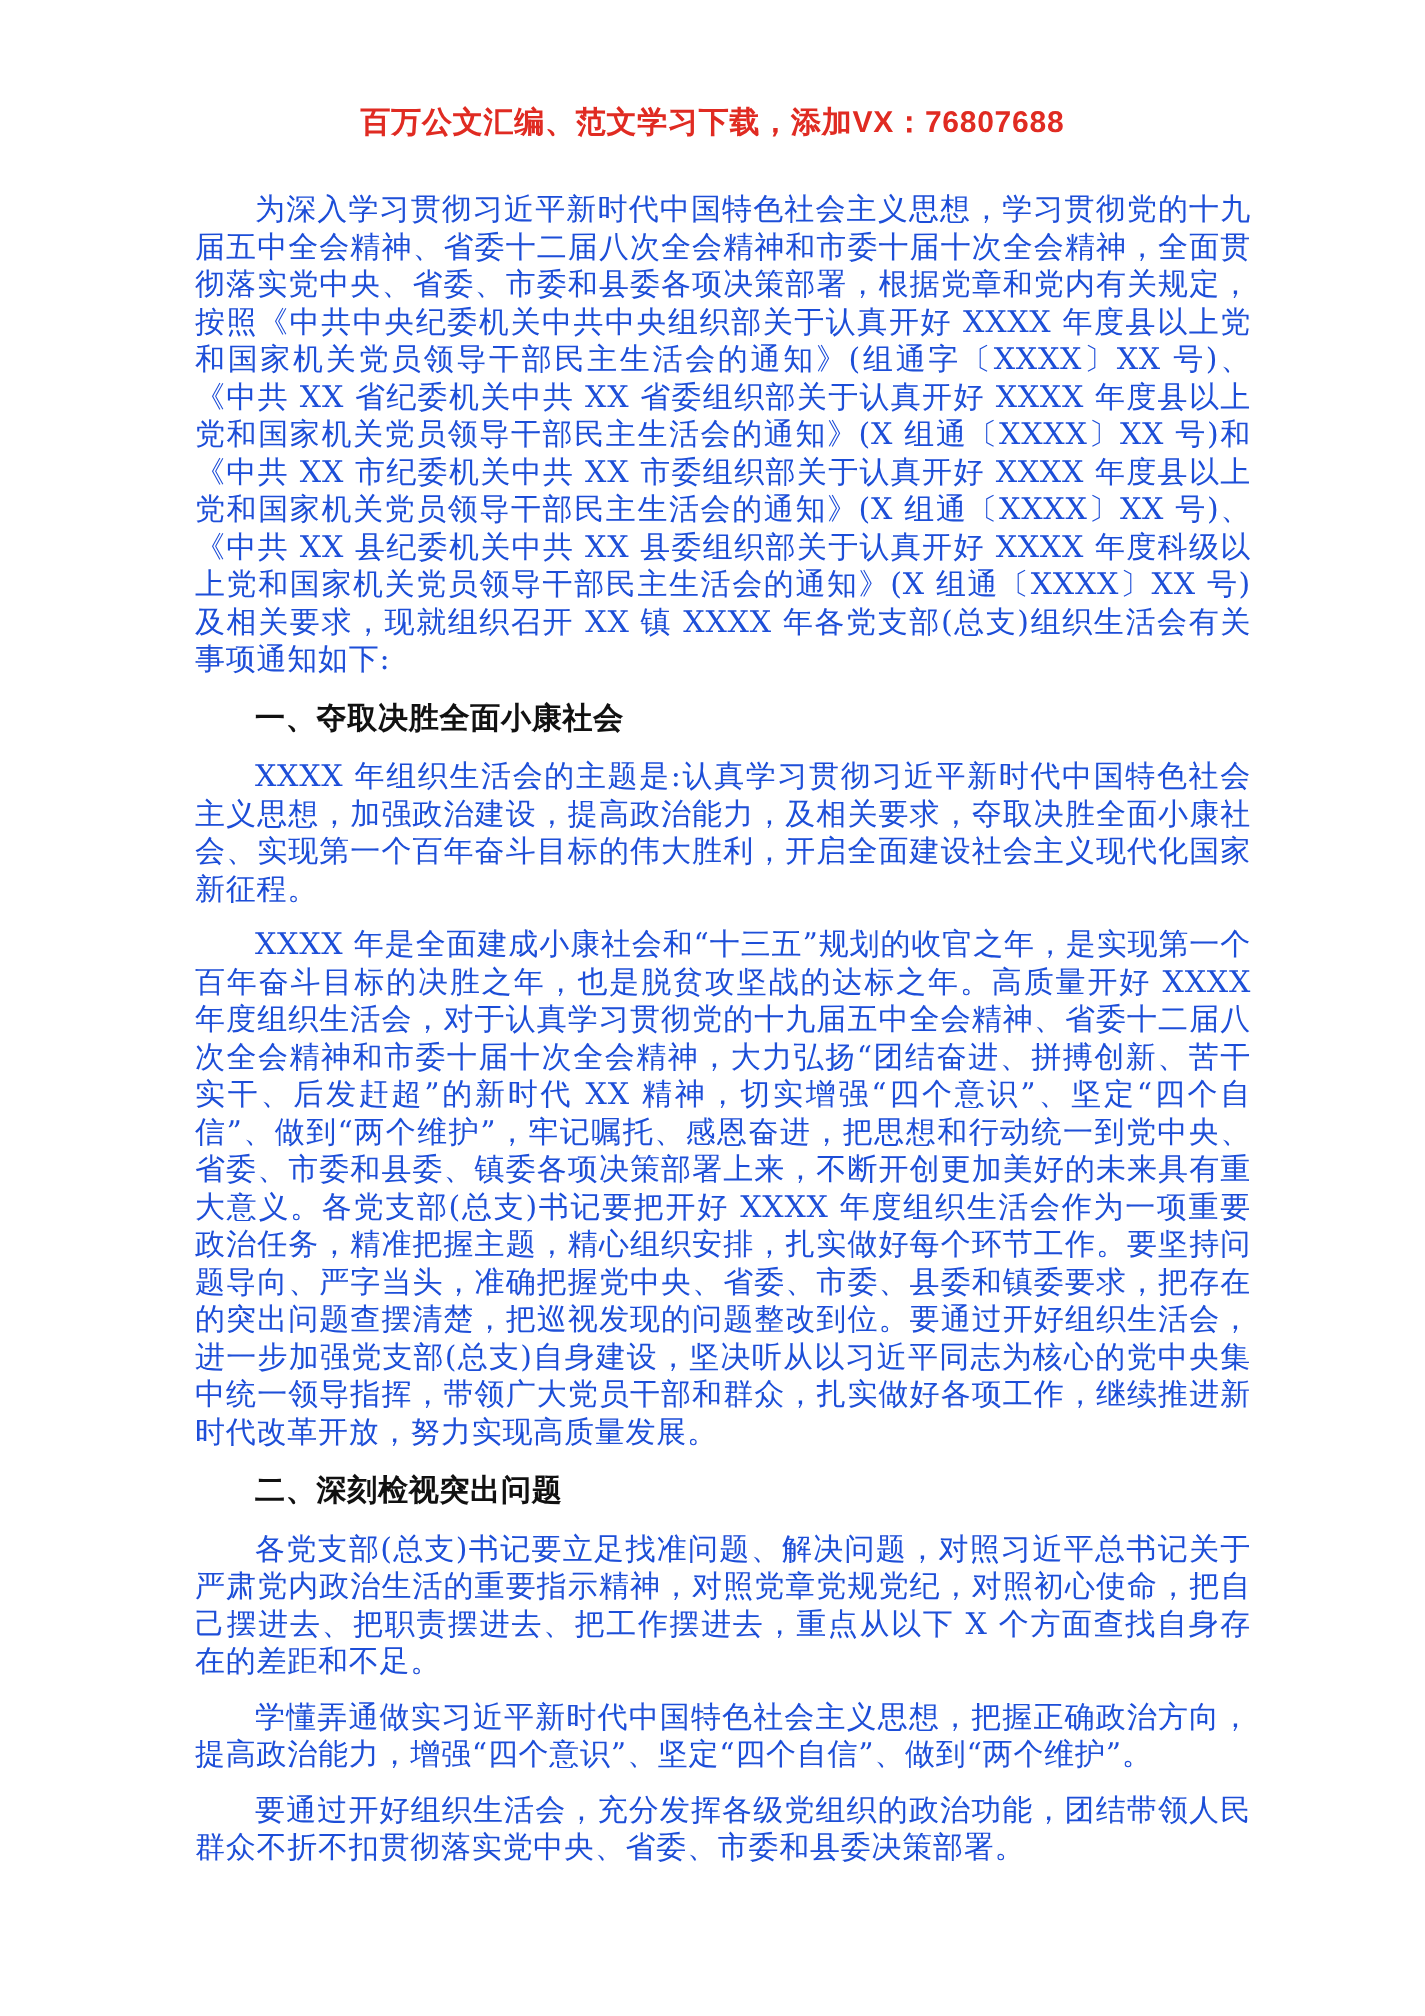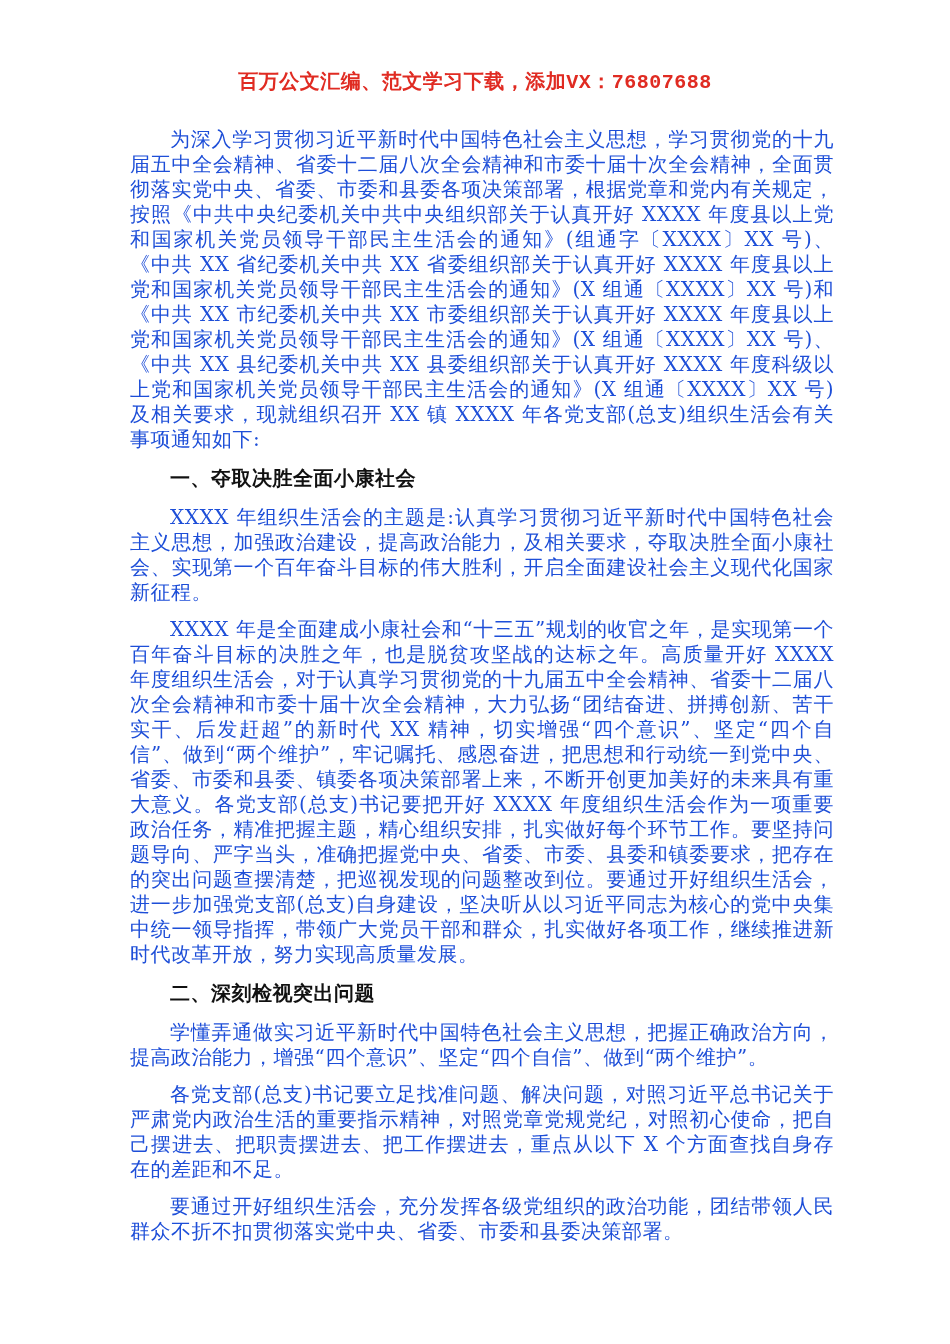--- a/index.html
+++ b/index.html
@@ -16,21 +16,21 @@
   .page {
     width: 950px;
     height: 1344px;
     background: #ffffff;
     position: relative;
   }
   .promo-header {
     margin: 0;
     padding-top: 70px;
     text-align: center;
-    font-family: Liberation Mono, monospace;
+    font-family: Liberation Sans, sans-serif;
     font-weight: bold;
     font-size: 20px;
     line-height: 25px;
     letter-spacing: 0.5px;
   }
   .content {
     margin-top: 32px;
     margin-left: 130px;
     width: 704px;
   }
@@ -67,21 +67,21 @@
     <p class="body-para">为深入学习贯彻习近平新时代中国特色社会主义思想，学习贯彻党的十九届五中全会精神、省委十二届八次全会精神和市委十届十次全会精神，全面贯彻落实党中央、省委、市委和县委各项决策部署，根据党章和党内有关规定，按照《中共中央纪委机关中共中央组织部关于认真开好 XXXX 年度县以上党和国家机关党员领导干部民主生活会的通知》(组通字〔XXXX〕XX 号)、《中共 XX 省纪委机关中共 XX 省委组织部关于认真开好 XXXX 年度县以上党和国家机关党员领导干部民主生活会的通知》(X 组通〔XXXX〕XX 号)和《中共 XX 市纪委机关中共 XX 市委组织部关于认真开好 XXXX 年度县以上党和国家机关党员领导干部民主生活会的通知》(X 组通〔XXXX〕XX 号)、《中共 XX 县纪委机关中共 XX 县委组织部关于认真开好 XXXX 年度科级以上党和国家机关党员领导干部民主生活会的通知》(X 组通〔XXXX〕XX 号)及相关要求，现就组织召开 XX 镇 XXXX 年各党支部(总支)组织生活会有关事项通知如下:</p>
 
     <p class="section-heading">一、夺取决胜全面小康社会</p>
 
     <p class="body-para">XXXX 年组织生活会的主题是:认真学习贯彻习近平新时代中国特色社会主义思想，加强政治建设，提高政治能力，及相关要求，夺取决胜全面小康社会、实现第一个百年奋斗目标的伟大胜利，开启全面建设社会主义现代化国家新征程。</p>
 
     <p class="body-para">XXXX 年是全面建成小康社会和“十三五”规划的收官之年，是实现第一个百年奋斗目标的决胜之年，也是脱贫攻坚战的达标之年。高质量开好 XXXX 年度组织生活会，对于认真学习贯彻党的十九届五中全会精神、省委十二届八次全会精神和市委十届十次全会精神，大力弘扬“团结奋进、拼搏创新、苦干实干、后发赶超”的新时代 XX 精神，切实增强“四个意识”、坚定“四个自信”、做到“两个维护”，牢记嘱托、感恩奋进，把思想和行动统一到党中央、省委、市委和县委、镇委各项决策部署上来，不断开创更加美好的未来具有重大意义。各党支部(总支)书记要把开好 XXXX 年度组织生活会作为一项重要政治任务，精准把握主题，精心组织安排，扎实做好每个环节工作。要坚持问题导向、严字当头，准确把握党中央、省委、市委、县委和镇委要求，把存在的突出问题查摆清楚，把巡视发现的问题整改到位。要通过开好组织生活会，进一步加强党支部(总支)自身建设，坚决听从以习近平同志为核心的党中央集中统一领导指挥，带领广大党员干部和群众，扎实做好各项工作，继续推进新时代改革开放，努力实现高质量发展。</p>
 
     <p class="section-heading">二、深刻检视突出问题</p>
 
+    <p class="body-para">各党支部(总支)书记要立足找准问题、解决问题，对照习近平总书记关于严肃党内政治生活的重要指示精神，对照党章党规党纪，对照初心使命，把自己摆进去、把职责摆进去、把工作摆进去，重点从以下 X 个方面查找自身存在的差距和不足。</p>
+
     <p class="body-para">学懂弄通做实习近平新时代中国特色社会主义思想，把握正确政治方向，提高政治能力，增强“四个意识”、坚定“四个自信”、做到“两个维护”。</p>
-
-    <p class="body-para">各党支部(总支)书记要立足找准问题、解决问题，对照习近平总书记关于严肃党内政治生活的重要指示精神，对照党章党规党纪，对照初心使命，把自己摆进去、把职责摆进去、把工作摆进去，重点从以下 X 个方面查找自身存在的差距和不足。</p>
 
     <p class="body-para">要通过开好组织生活会，充分发挥各级党组织的政治功能，团结带领人民群众不折不扣贯彻落实党中央、省委、市委和县委决策部署。</p>
 
   </div>
 
 </div>
 
 </body></html>

